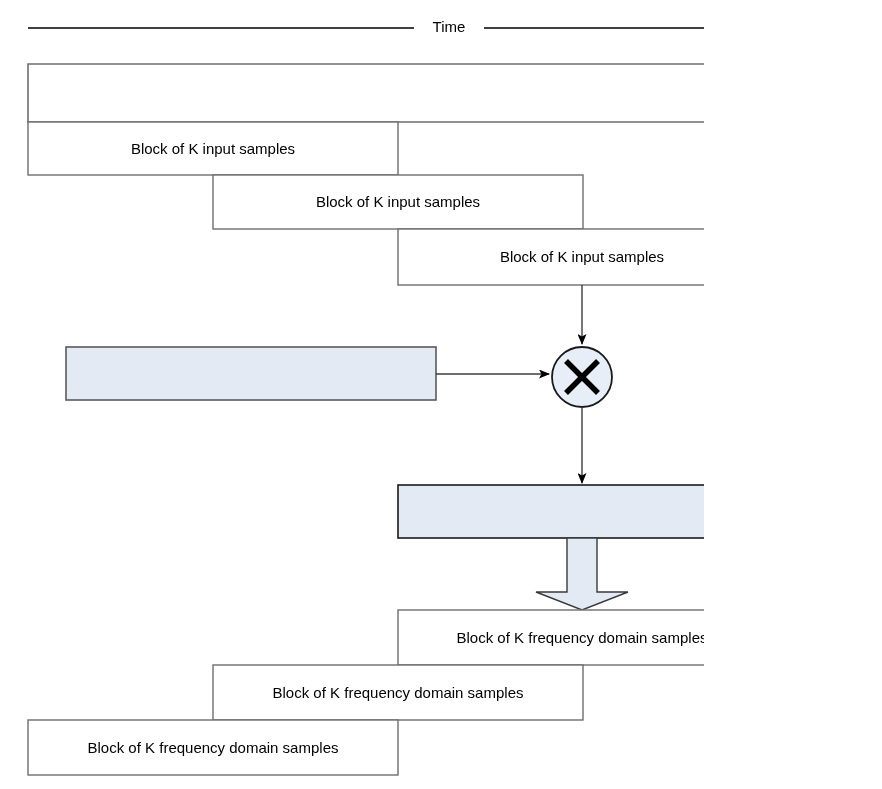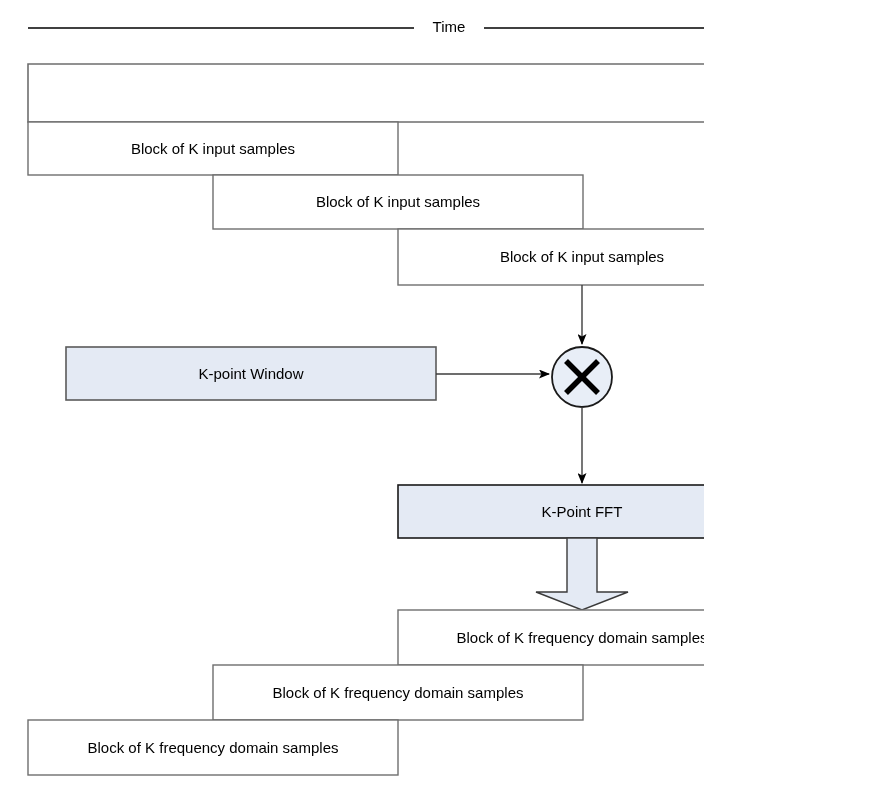--- a/index.html
+++ b/index.html
@@ -92,21 +92,19 @@
     <rect x="28" y="720" width="370" height="55" fill="#ffffff" stroke="#6e6e6e" stroke-width="1.4"></rect>
   </svg>
 
   <div class="lbl time-label" style="left:414px; top:19px; width:62px;">Time</div>
 
 
   <div class="lbl box-label" style="left:28px; top:141px; width:370px;">Block of K input samples</div>
   <div class="lbl box-label" style="left:213px; top:194px; width:370px;">Block of K input samples</div>
   <div class="lbl box-label" style="left:398px; top:249px; width:368px;">Block of K input samples</div>
 
-  <div class="lbl box-label" style="left:66px; top:366px; width:370px;">K-point Window</div>
 
-  <div class="lbl box-label" style="left:398px; top:504px; width:368px;">K-Point FFT</div>
 
   <div class="lbl box-label" style="left:398px; top:630px; width:368px;">Block of K frequency domain samples</div>
   <div class="lbl box-label" style="left:213px; top:685px; width:370px;">Block of K frequency domain samples</div>
   <div class="lbl box-label" style="left:28px; top:740px; width:370px;">Block of K frequency domain samples</div>
 
 </div>
 
 </body></html>

